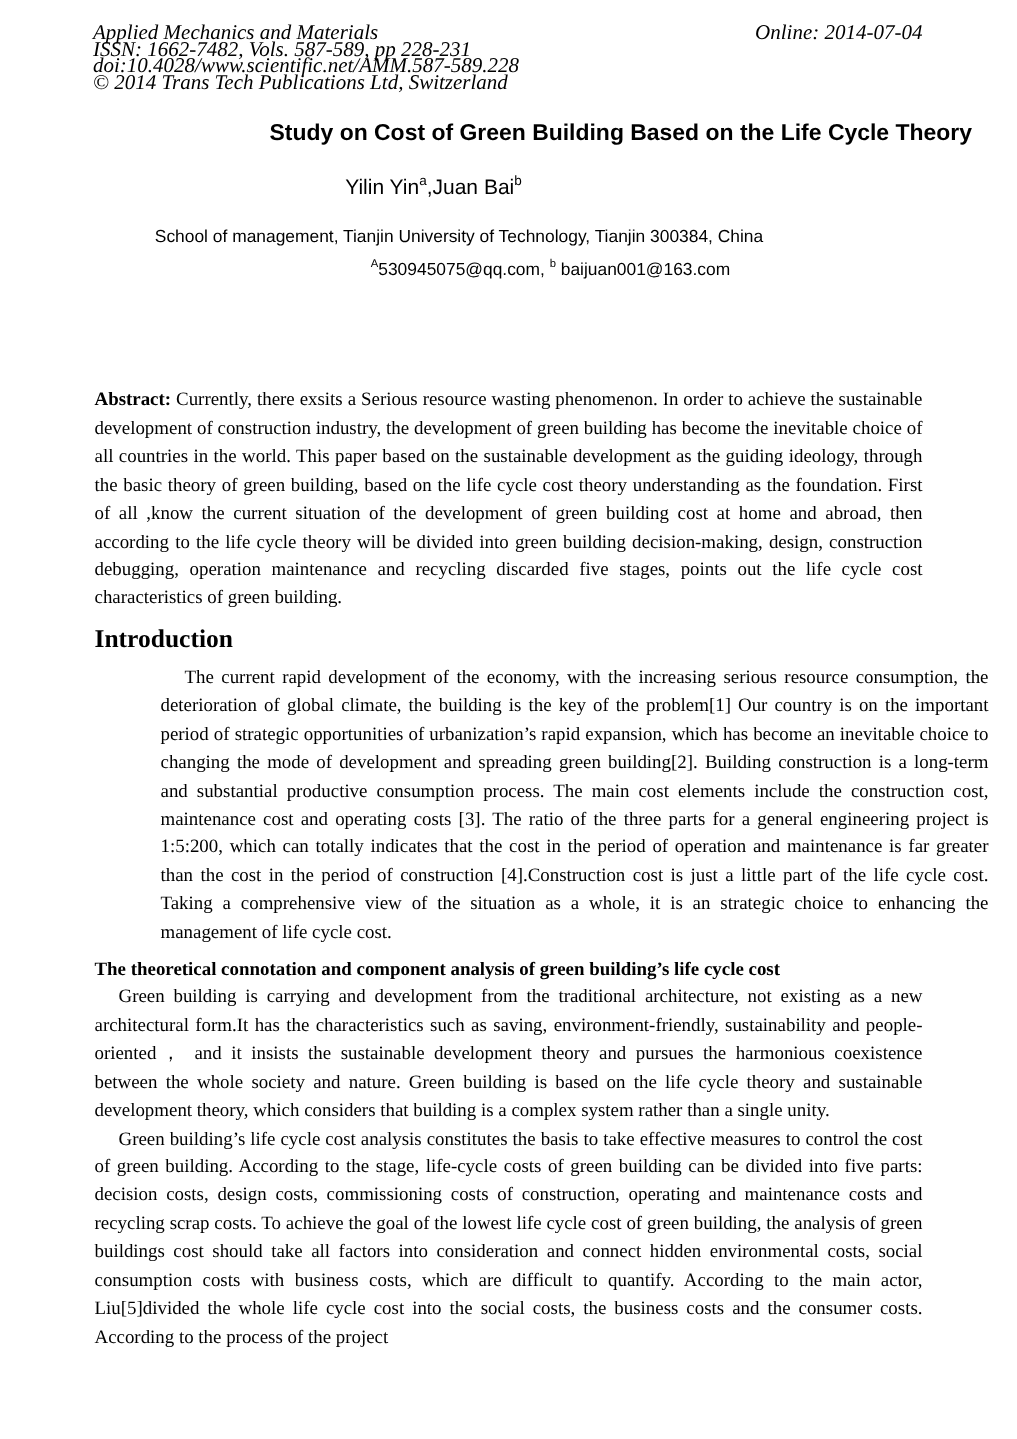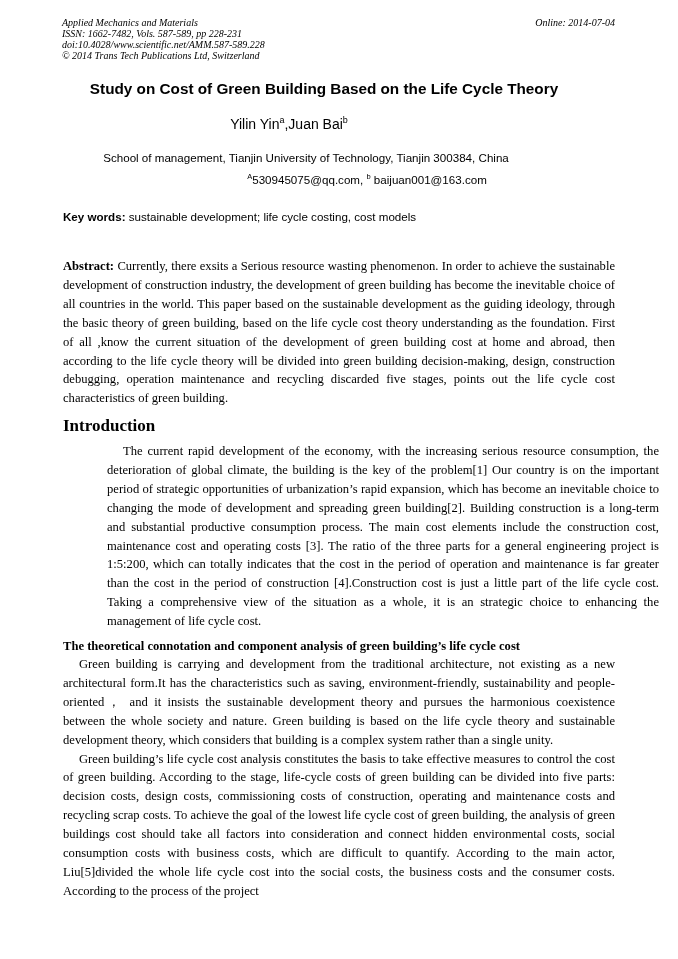--- a/index.html
+++ b/index.html
@@ -1,21 +1,21 @@
 <!DOCTYPE html>
 <html><head>
 <meta charset="utf-8">
 <style>
   html, body { margin: 0; padding: 0; background: #ffffff; }
   body { width: 678px; height: 959px; position: relative; overflow: hidden; color: #000; }
   .page { position: absolute; left: 0; top: 0; width: 678px; height: 959px; }
-  .hdr { position: absolute; font-family: "Liberation Serif", serif; font-style: italic; font-size: 10px; line-height: 11px; color: #000; }
+  .hdr { position: absolute; font-family: "Liberation Serif", serif; font-style: italic; font-size: 14px; line-height: 11px; color: #000; }
   .hdr-left { left: 62px; top: 17px; }
   .hdr-right { right: 63px; top: 17px; }
-  .title { position: absolute; left: 0; width: 648px; top: 80px; text-align: center; font-family: "Liberation Sans", sans-serif; font-weight: bold; font-size: 15.3px; line-height: 18px; }
+  .title { position: absolute; left: 0; width: 648px; top: 80px; text-align: right; font-family: "Liberation Sans", sans-serif; font-weight: bold; font-size: 15.3px; line-height: 18px; }
   .authors { position: absolute; left: 0; width: 578px; top: 115px; text-align: center; font-family: "Liberation Sans", sans-serif; font-size: 14px; line-height: 18px; }
   .authors sup { font-size: 9px; vertical-align: 6px; line-height: 0; }
   .affil { position: absolute; left: 0; width: 612px; top: 150px; text-align: center; font-family: "Liberation Sans", sans-serif; font-size: 11.6px; line-height: 15px; }
   .emails { position: absolute; left: 0; width: 678px; top: 172px; text-align: center; font-family: "Liberation Sans", sans-serif; font-size: 11.6px; line-height: 15px; margin-left: 28px; }
   .emails sup { font-size: 7.5px; vertical-align: 5px; line-height: 0; }
   .keywords { position: absolute; left: 63px; top: 209px; font-family: "Liberation Sans", sans-serif; font-size: 11.6px; line-height: 15px; }
   .keywords b { font-weight: bold; }
   .body { position: absolute; left: 63px; width: 552px; font-family: "Liberation Serif", serif; font-size: 12.6px; line-height: 18.9px; text-align: justify; }
   .body p { margin: 0; }
   .indent { text-indent: 16px; }
@@ -40,21 +40,20 @@
   <div class="hdr hdr-right">Online: 2014-07-04</div>
 
   <div class="title">Study on Cost of Green Building Based on the Life Cycle Theory</div>
 
   <div class="authors"><span>Yilin Yin</span><sup>a</sup><span>,</span><span>Juan Bai</span><sup>b</sup></div>
 
   <div class="affil">School of management, Tianjin University of Technology, Tianjin 300384, China</div>
 
   <div class="emails"><sup>A</sup><span>530945075@qq.com, </span><sup>b</sup><span> baijuan001@163.com</span></div>
 
-  <div class="keywords"><b>Key words:</b><span> sustainable development; life cycle costing, cost models</span></div>
 
   <div class="body abstract">
     <p><span class="bold-label">Abstract:</span><span> Currently, there exsits a Serious resource wasting phenomenon. In order to achieve the sustainable development of construction industry, the development of green building has become the inevitable choice of all countries in the world. This paper based on the sustainable development as the guiding ideology, through the basic theory of green building, based on the life cycle cost theory understanding as the foundation. First of all ,know the current situation of the development of green building cost at home and abroad, then according to the life cycle theory will be divided into green building decision-making, design, construction debugging, operation maintenance and recycling discarded five stages, points out the life cycle cost characteristics of green building.</span></p>
   </div>
 
   <div class="intro-h">Introduction</div>
   <div class="body intro">
     <p class="indent">The current rapid development of the economy, with the increasing serious resource consumption, the deterioration of global climate, the building is the key of the problem[1] Our country is on the important period of strategic opportunities of urbanization’s rapid expansion, which has become an inevitable choice to changing the mode of development and spreading green building[2]. Building construction is a long-term and substantial productive consumption process. The main cost elements include the construction cost, maintenance cost and operating costs [3]. The ratio of the three parts for a general engineering project is 1:5:200, which can totally indicates that the cost in the period of operation and maintenance is far greater than the cost in the period of construction [4].Construction cost is just a little part of the life cycle cost. Taking a comprehensive view of the situation as a whole, it is an strategic choice to enhancing the management of life cycle cost.</p>
   </div>
 

